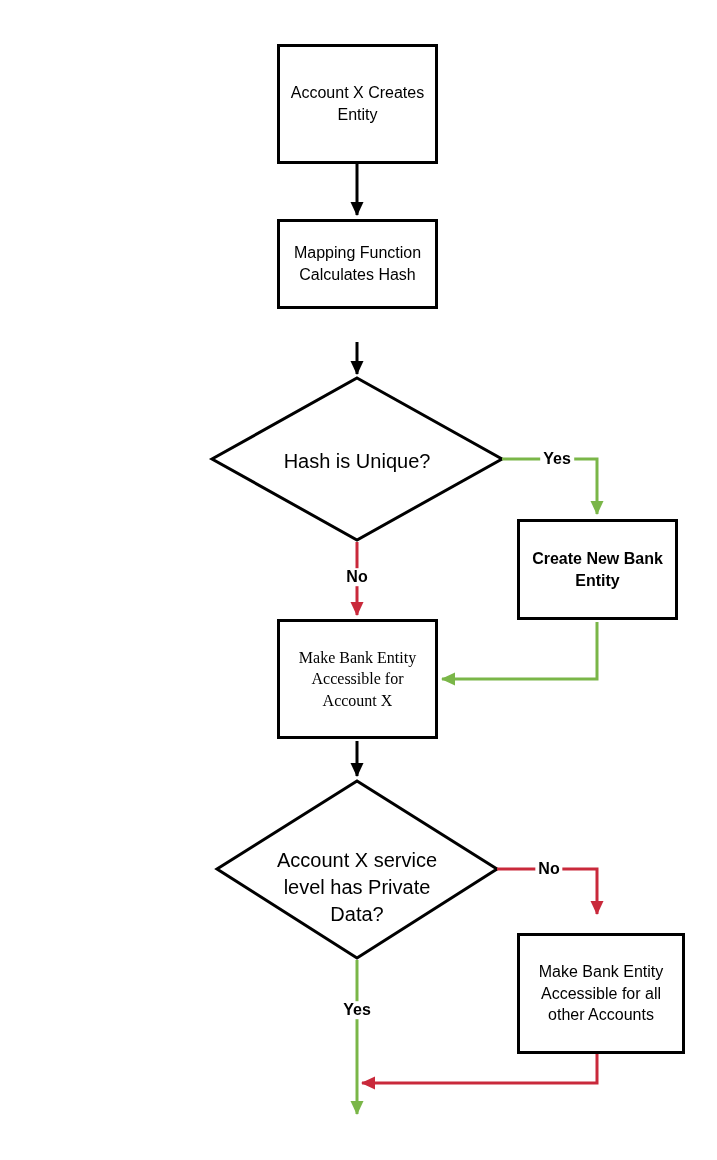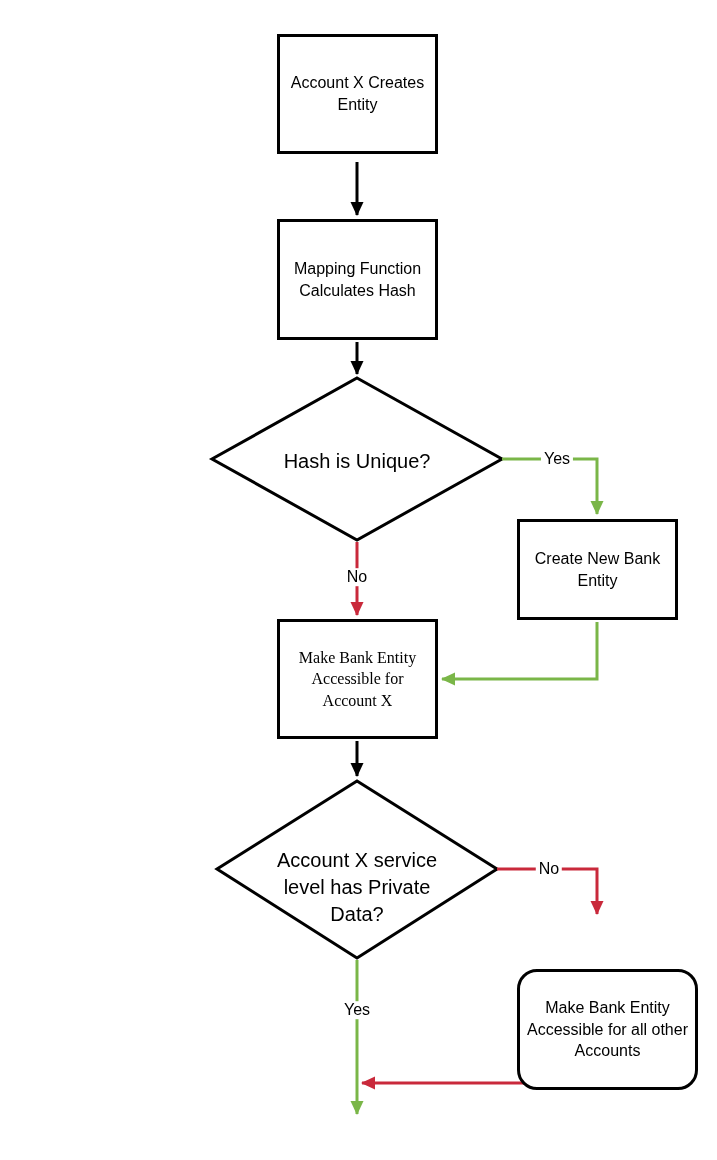--- a/index.html
+++ b/index.html
@@ -46,20 +46,21 @@
     pointer-events:none;
   }
   .elabel{
     position:absolute;
     background:#ffffff;
     font-size:16px;line-height:1.1;
     text-align:center;
     padding:0 3px;
     transform:translate(-50%,-50%);
     white-space:nowrap;
+    font-weight:bold;
   }
 </style>
 </head>
 <body>
 
 <div class="canvas">
 
   <svg width="717" height="1160" viewBox="0 0 717 1160">
     <defs>
       <marker id="arw-black" markerUnits="userSpaceOnUse" markerWidth="16" markerHeight="15" refX="13" refY="6.5" orient="auto">
@@ -80,37 +81,37 @@
     <path class="edge c-black" d="M357,342 L357,374" marker-end="url(#arw-black)"></path>
     <path class="edge c-green" d="M502,459 L597,459 L597,514" marker-end="url(#arw-green)"></path>
     <path class="edge c-red" d="M357,542 L357,615" marker-end="url(#arw-red)"></path>
     <path class="edge c-green" d="M597,622 L597,679 L442,679" marker-end="url(#arw-green)"></path>
     <path class="edge c-black" d="M357,741 L357,776" marker-end="url(#arw-black)"></path>
     <path class="edge c-red" d="M497,869 L597,869 L597,914" marker-end="url(#arw-red)"></path>
     <path class="edge c-red" d="M597,1042 L597,1083 L362,1083" marker-end="url(#arw-red)"></path>
     <path class="edge c-green" d="M357,960 L357,1114" marker-end="url(#arw-green)"></path>
   </svg>
 
-  <div class="pnode" style="left:277px;top:34px;width:161px;height:120px;">
+  <div class="pnode" style="left:277px;top:44px;width:161px;height:120px;">
     <span>Account X Creates Entity</span>
   </div>
 
-  <div class="pnode" style="left:277px;top:219px;width:161px;height:121px;">
+  <div class="pnode" style="left:277px;top:219px;width:161px;height:90px;">
     <span>Mapping Function Calculates Hash</span>
   </div>
 
-  <div class="pnode" style="left:517px;top:519px;width:161px;height:101px;">
+  <div class="pnode" style="left:517px;top:519px;width:161px;height:101px;font-weight:bold;">
     <span>Create New Bank Entity</span>
   </div>
 
   <div class="pnode" style="left:277px;top:619px;width:161px;height:120px;font-family:Liberation Serif, serif;">
     <span>Make Bank Entity Accessible for Account X</span>
   </div>
 
-  <div class="pnode" style="left:517px;top:969px;width:181px;height:121px;border-radius:20px;">
+  <div class="pnode" style="left:517px;top:933px;width:168px;height:121px;">
     <span>Make Bank Entity Accessible for all other Accounts</span>
   </div>
 
   <div class="dlabel" style="left:257px;top:448px;width:200px;">Hash is Unique?</div>
   <div class="dlabel" style="left:262px;top:847px;width:190px;">Account X service level has Private Data?</div>
 
   <div class="elabel" style="left:557px;top:459px;">Yes</div>
   <div class="elabel" style="left:357px;top:577px;">No</div>
   <div class="elabel" style="left:549px;top:869px;">No</div>
   <div class="elabel" style="left:357px;top:1010px;">Yes</div>

